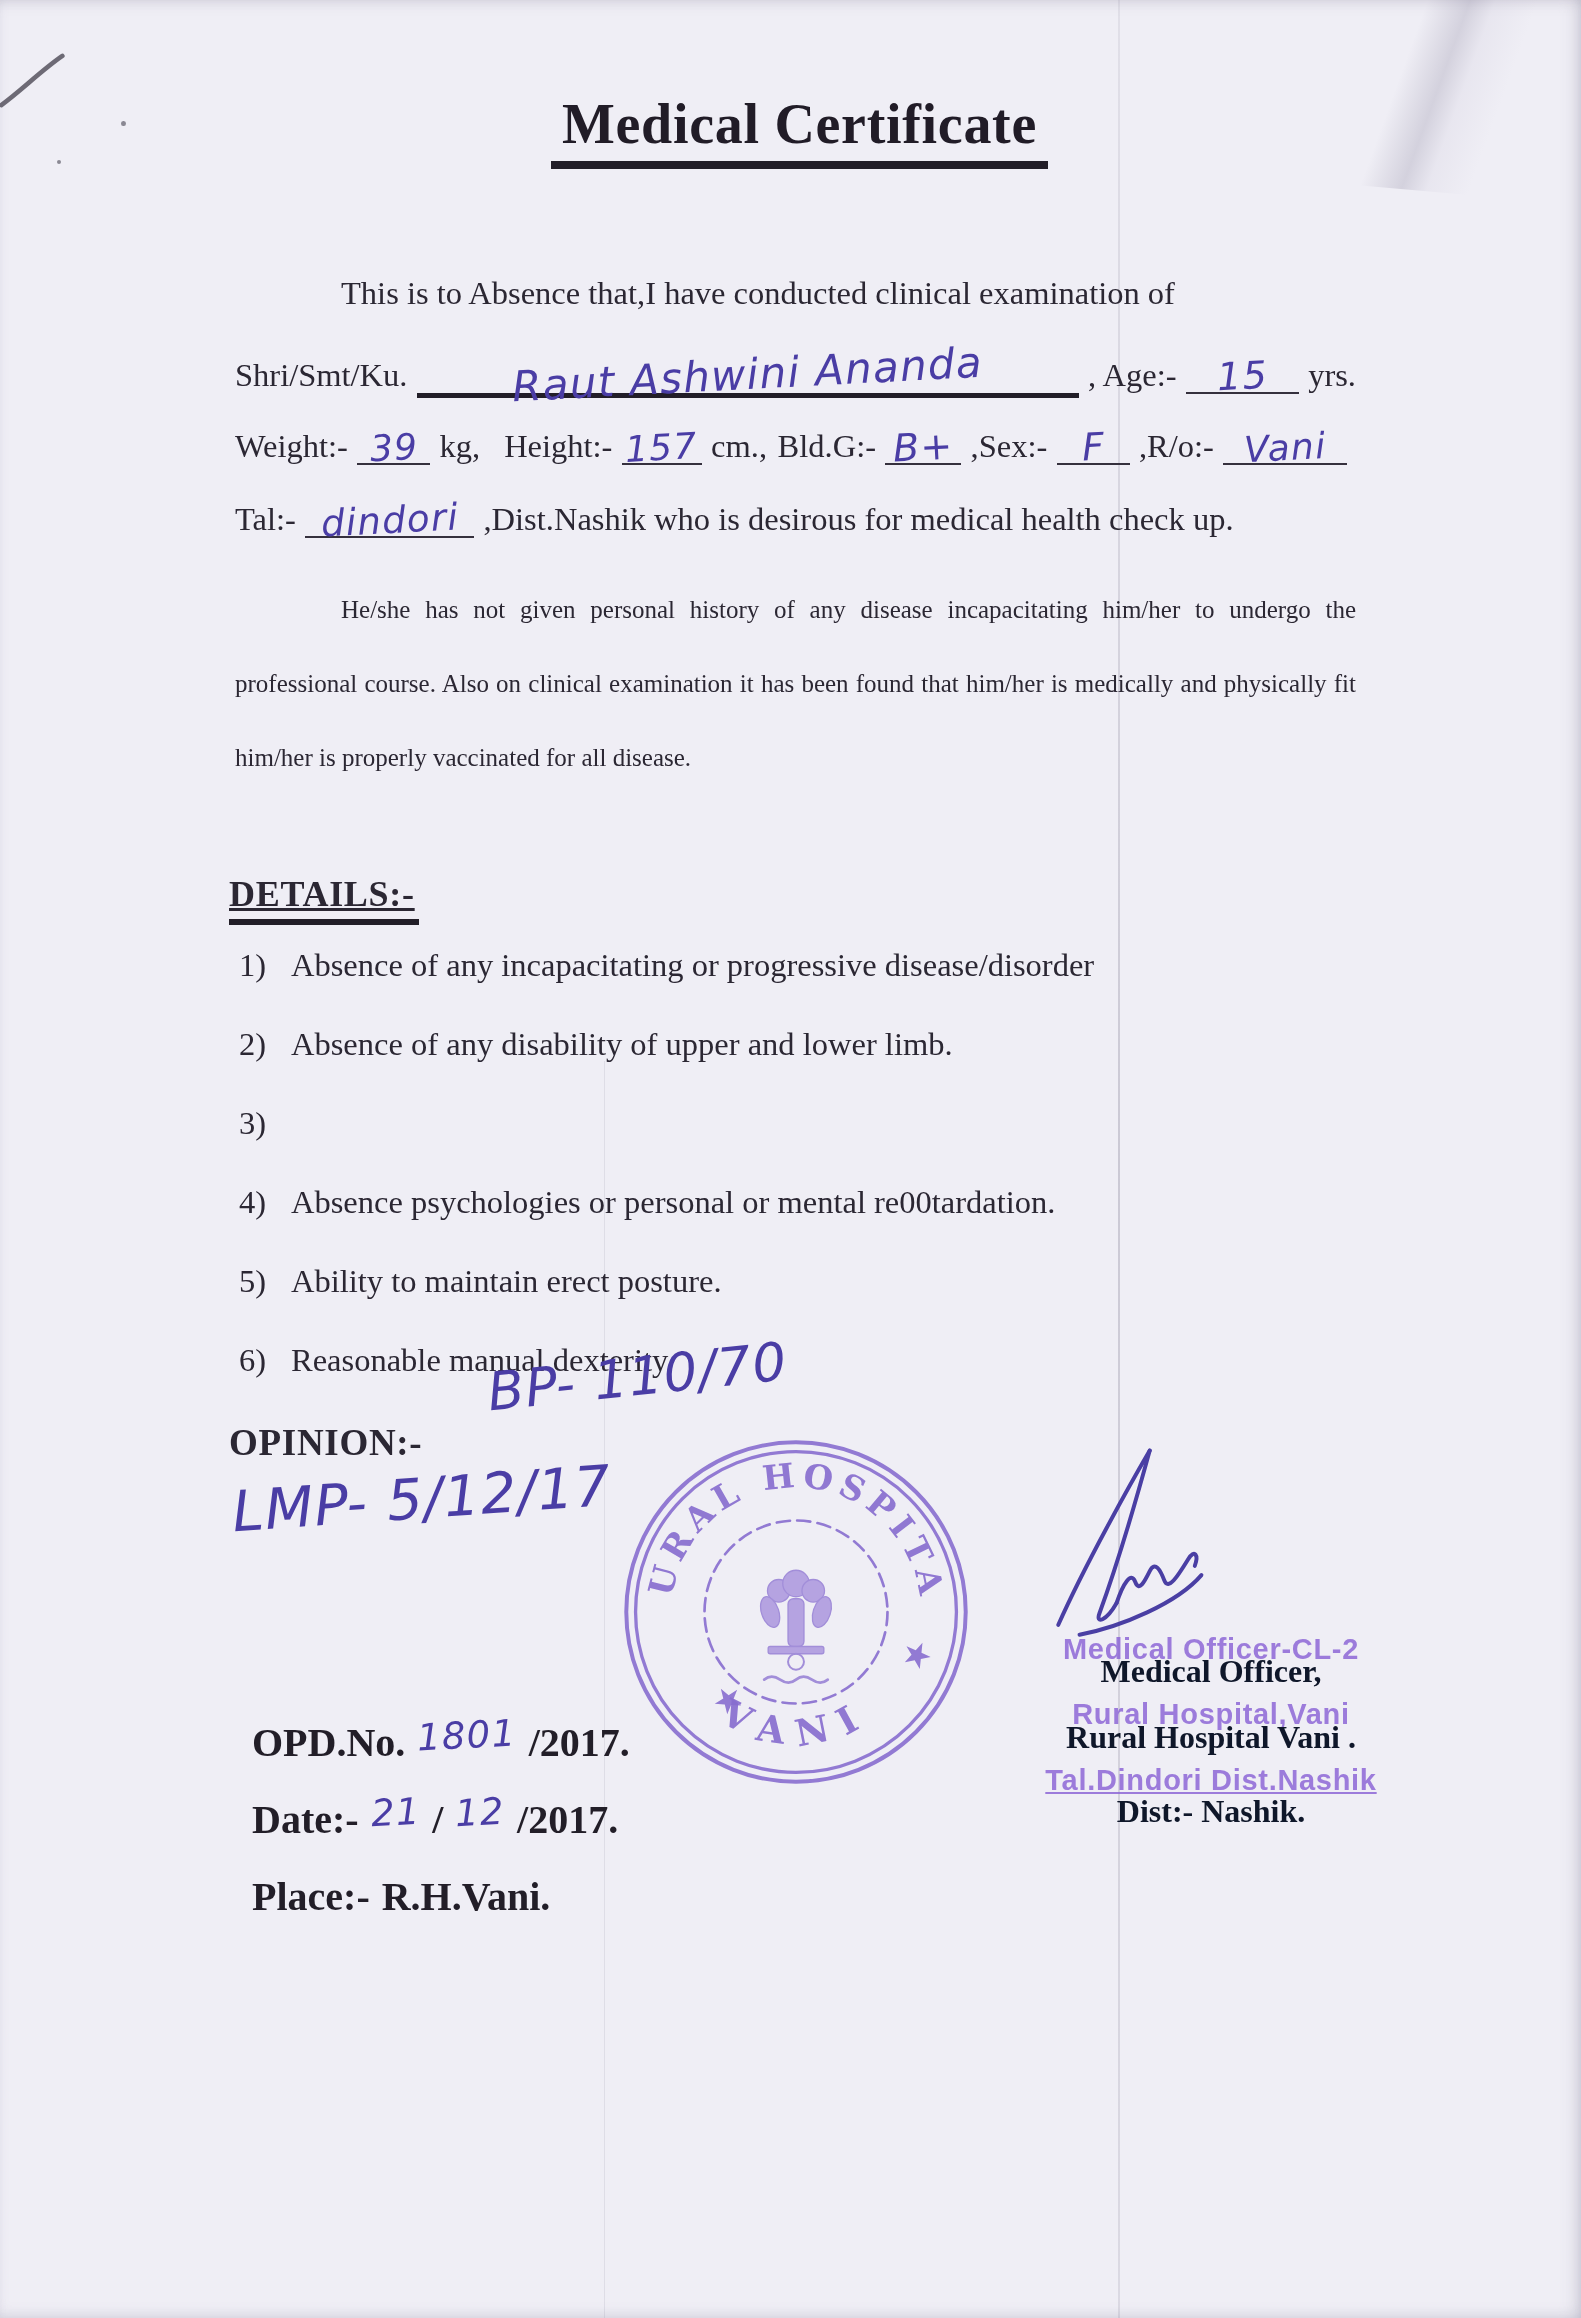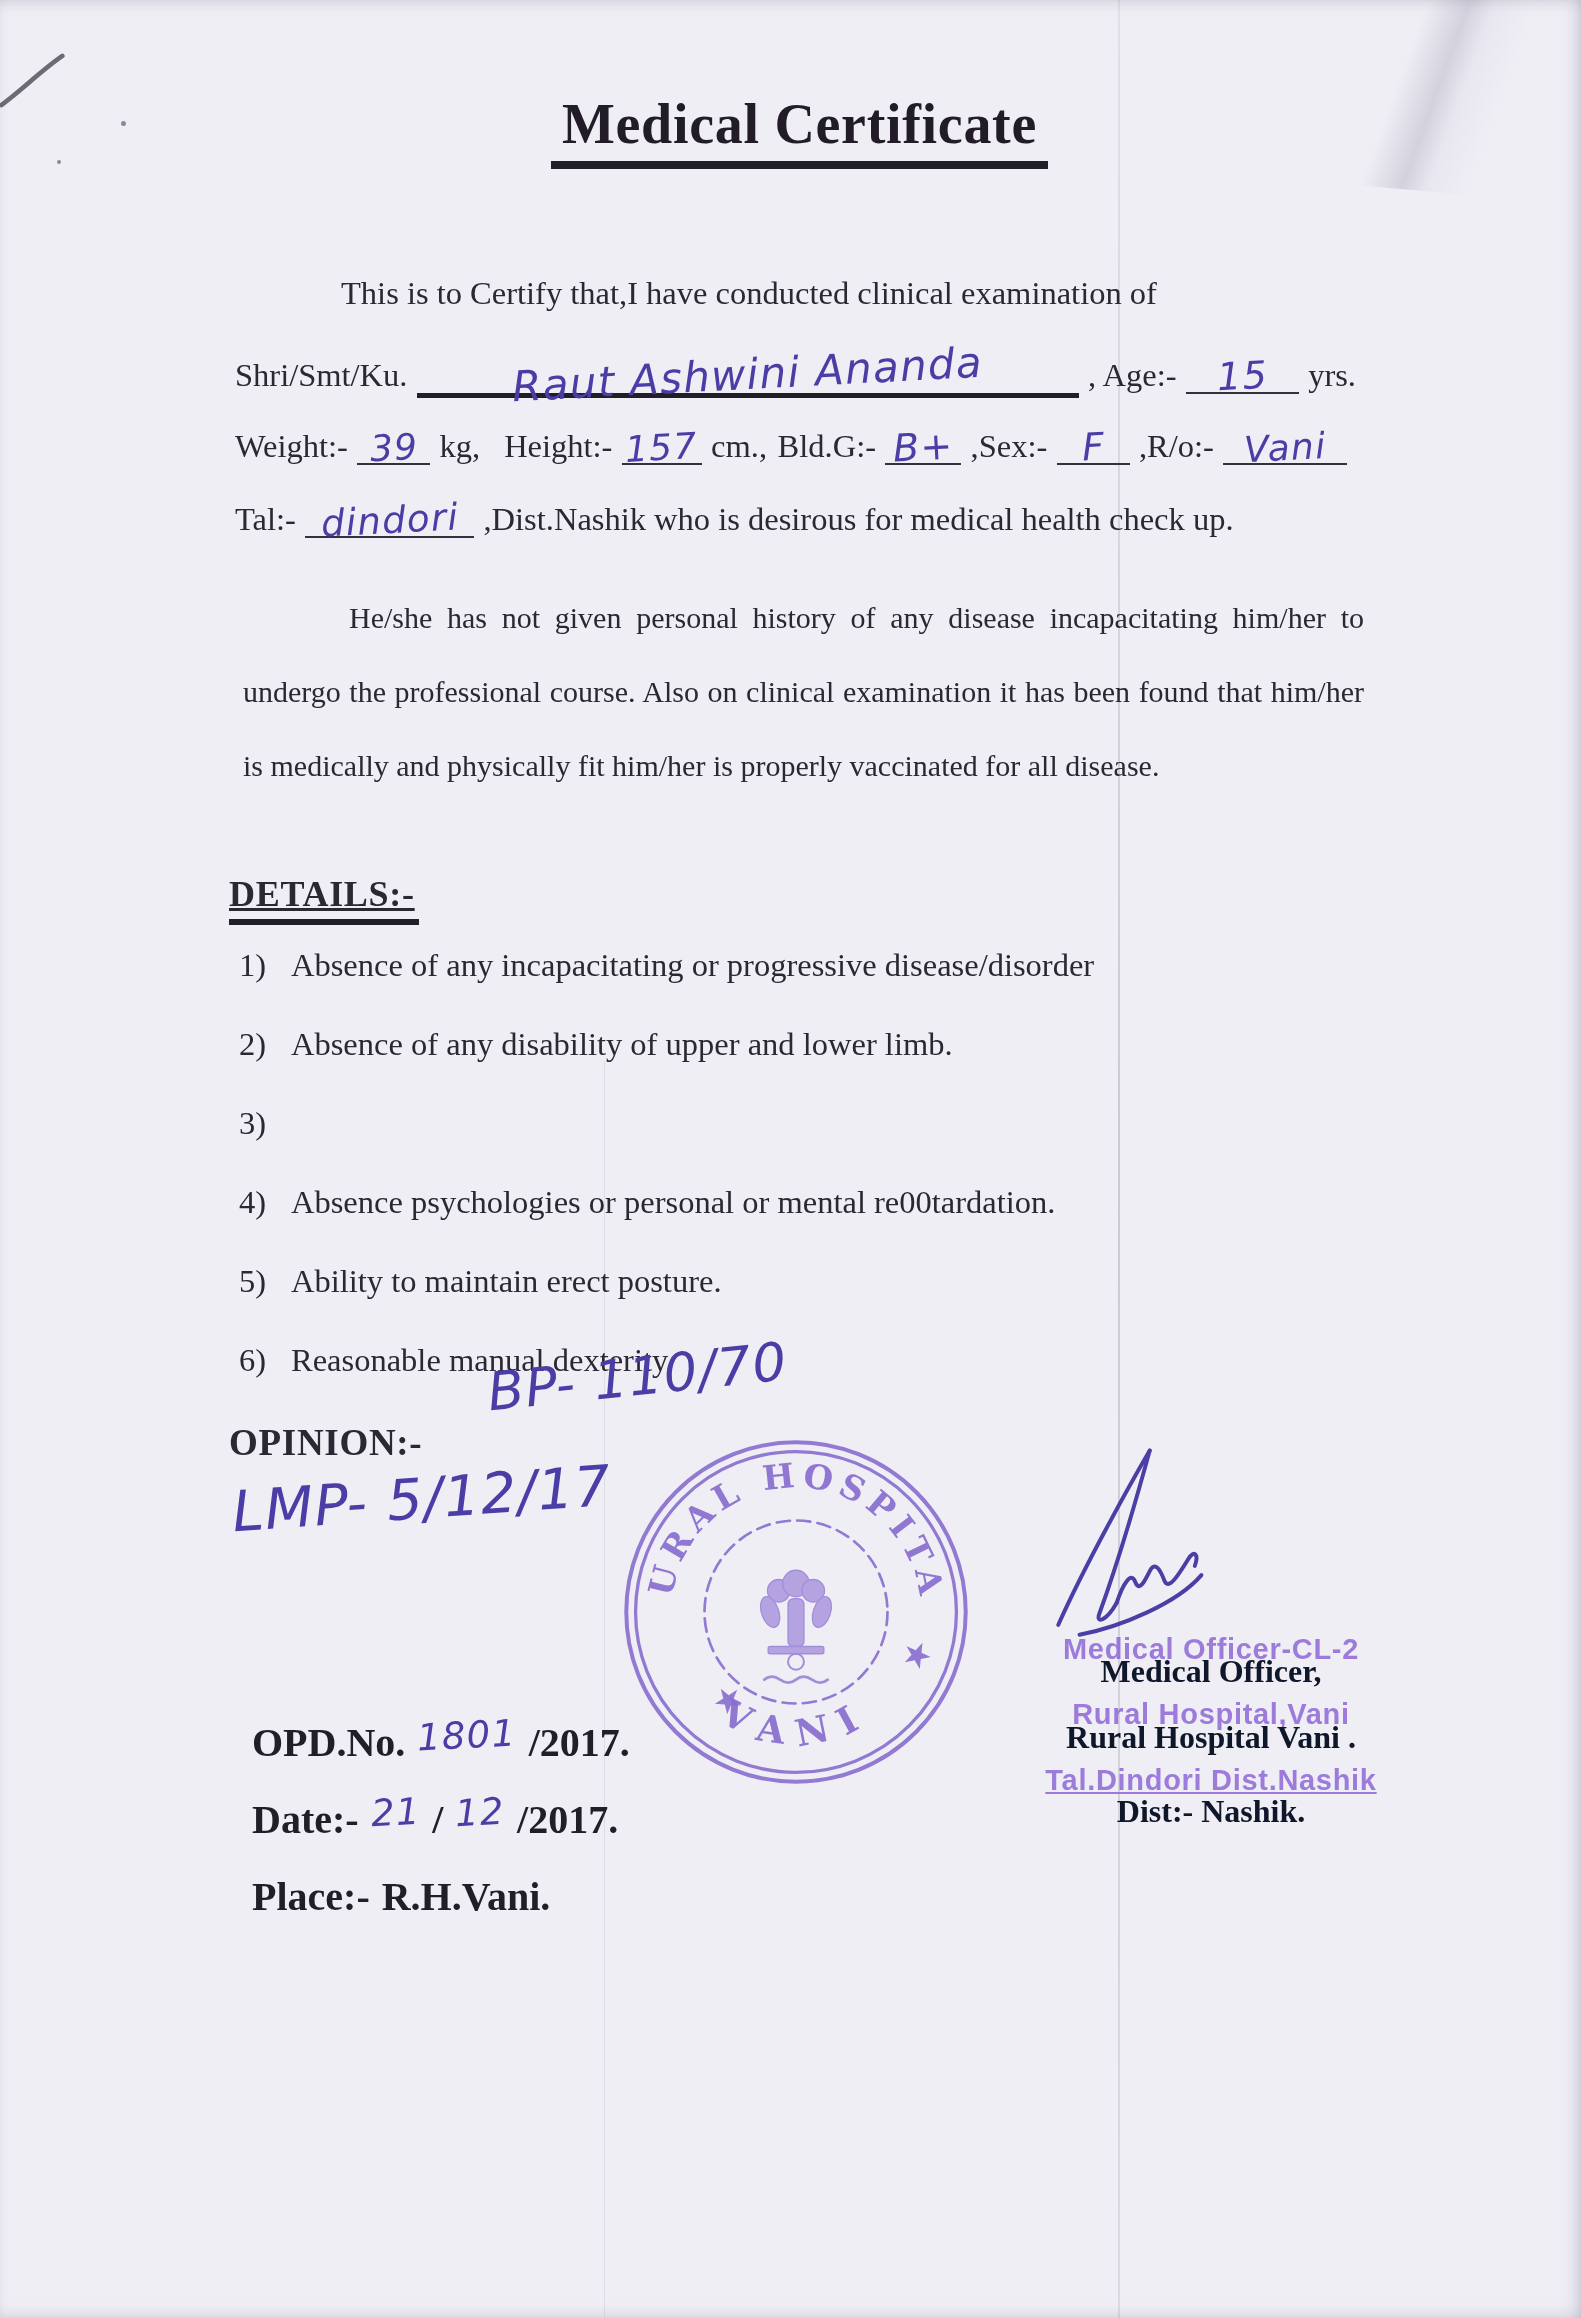--- a/index.html
+++ b/index.html
@@ -30,22 +30,22 @@
   .intro{position:absolute;left:235px;top:277px;width:1121px;font-size:32.5px;line-height:1;}
   .row{display:flex;align-items:baseline;height:74px;white-space:nowrap;}
   .seg{flex:0 0 auto;}
   .blank{display:inline-flex;justify-content:center;align-items:baseline;
     border-bottom:2.7px solid #35303d;position:relative;margin:0 9.3px;}
   .blank.thick{border-bottom:5.3px solid #221e28;}
   .hand{font-family:"DejaVu Sans", sans-serif;font-style:italic;color:#4a3da5;
     transform:rotate(-3deg);letter-spacing:1.3px;position:relative;top:2.7px;}
   .grow{flex:1 1 auto;}
 
-  .para2{position:absolute;left:235px;top:573px;width:1121px;font-size:30px;
-    line-height:74px;text-align:justify;text-indent:106px;margin:8px;}
+  .para2{position:absolute;left:235px;top:573px;width:1121px;font-size:25px;
+    line-height:74px;text-align:justify;text-indent:106px;margin:0;}
 
   .details-head{position:absolute;left:229px;top:873px;font-size:36px;font-weight:bold;
     border-bottom:6px solid #221e28;padding:0 4px 4px 0;letter-spacing:0.7px;text-decoration:underline;}
   .details-list{position:absolute;left:239px;top:947px;font-size:32.5px;}
   .ditem{display:flex;margin-bottom:42px;}
   .dnum{width:52px;flex:0 0 auto;}
 
   .opinion-label{position:absolute;left:229px;top:1421px;font-size:37px;font-weight:bold;letter-spacing:0.7px;}
   .hand-bp{position:absolute;left:487px;top:1343px;font-size:53px;transform:rotate(-6deg);top:1346px;}
   .hand-lmp{position:absolute;left:232px;top:1466px;font-size:56px;transform:rotate(-4deg);}
@@ -83,21 +83,21 @@
   <svg class="penmark-svg" width="73" height="63" viewBox="0 0 110 95">
     <path d="M2,86 C30,66 62,34 94,12" stroke="#4c4955" stroke-width="7" fill="none" stroke-linecap="round" opacity="0.8"></path>
   </svg>
 
   <div class="title-wrap">
     <span class="title">Medical Certificate</span>
   </div>
 
   <div class="intro">
     <div class="row" style="padding-left:106px;">
-      <span class="seg">This is to Certify that,I have conducted clinical examination of</span>
+      <span class="seg">This is to Absence that,I have conducted clinical examination of</span>
     </div>
     <div class="row">
       <span class="seg">Shri/Smt/Ku.</span>
       <span class="blank thick grow">
         <span class="hand" style="font-size:42px;">Raut Ashwini Ananda</span>
       </span>
       <span class="seg">, Age:-</span>
       <span class="blank" style="min-width:113px;">
         <span class="hand" style="font-size:38px;">15</span>
       </span>

